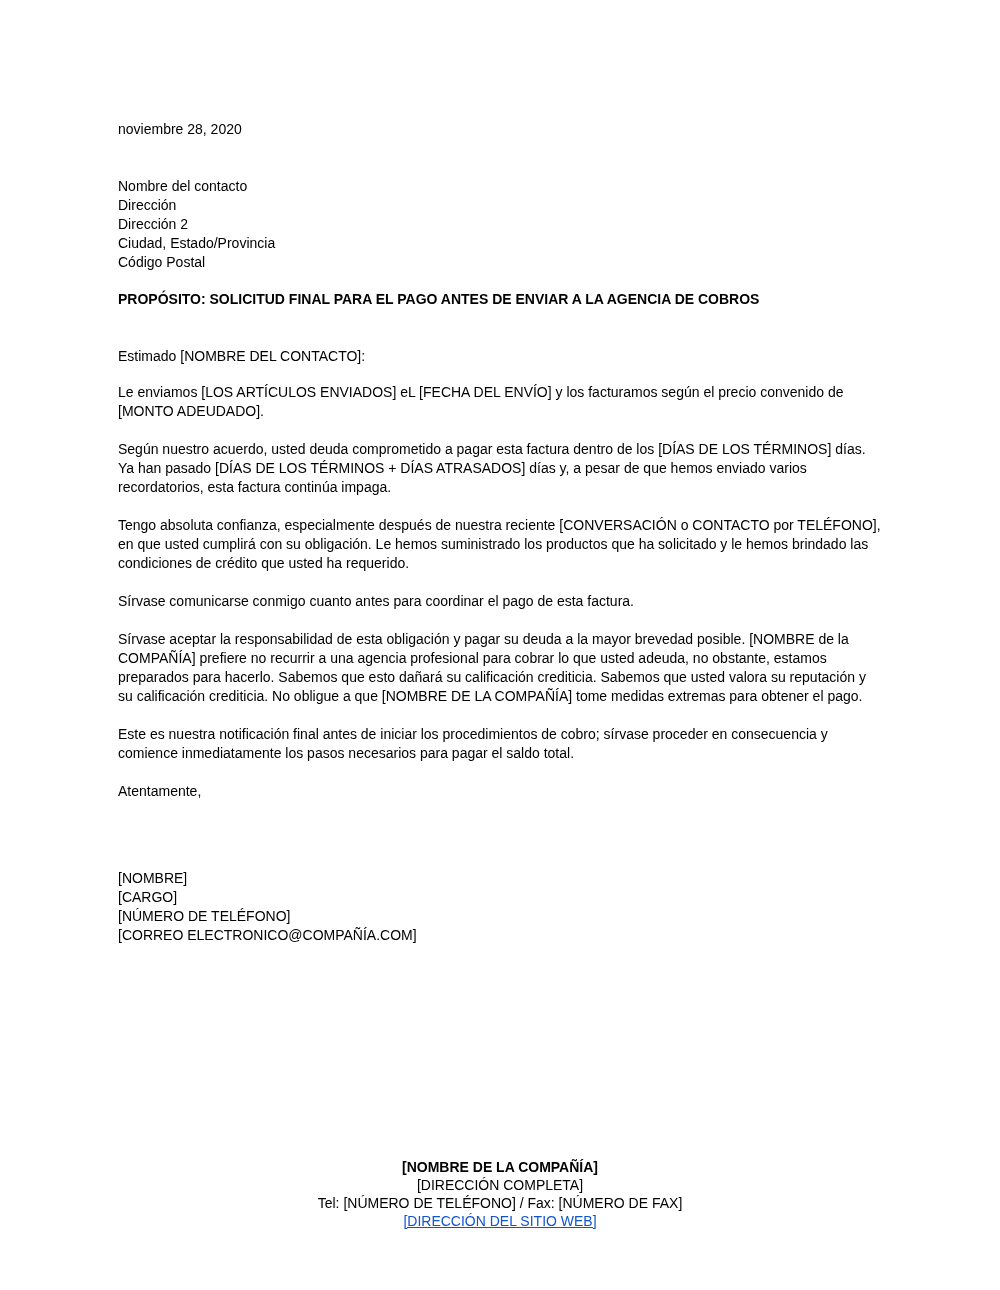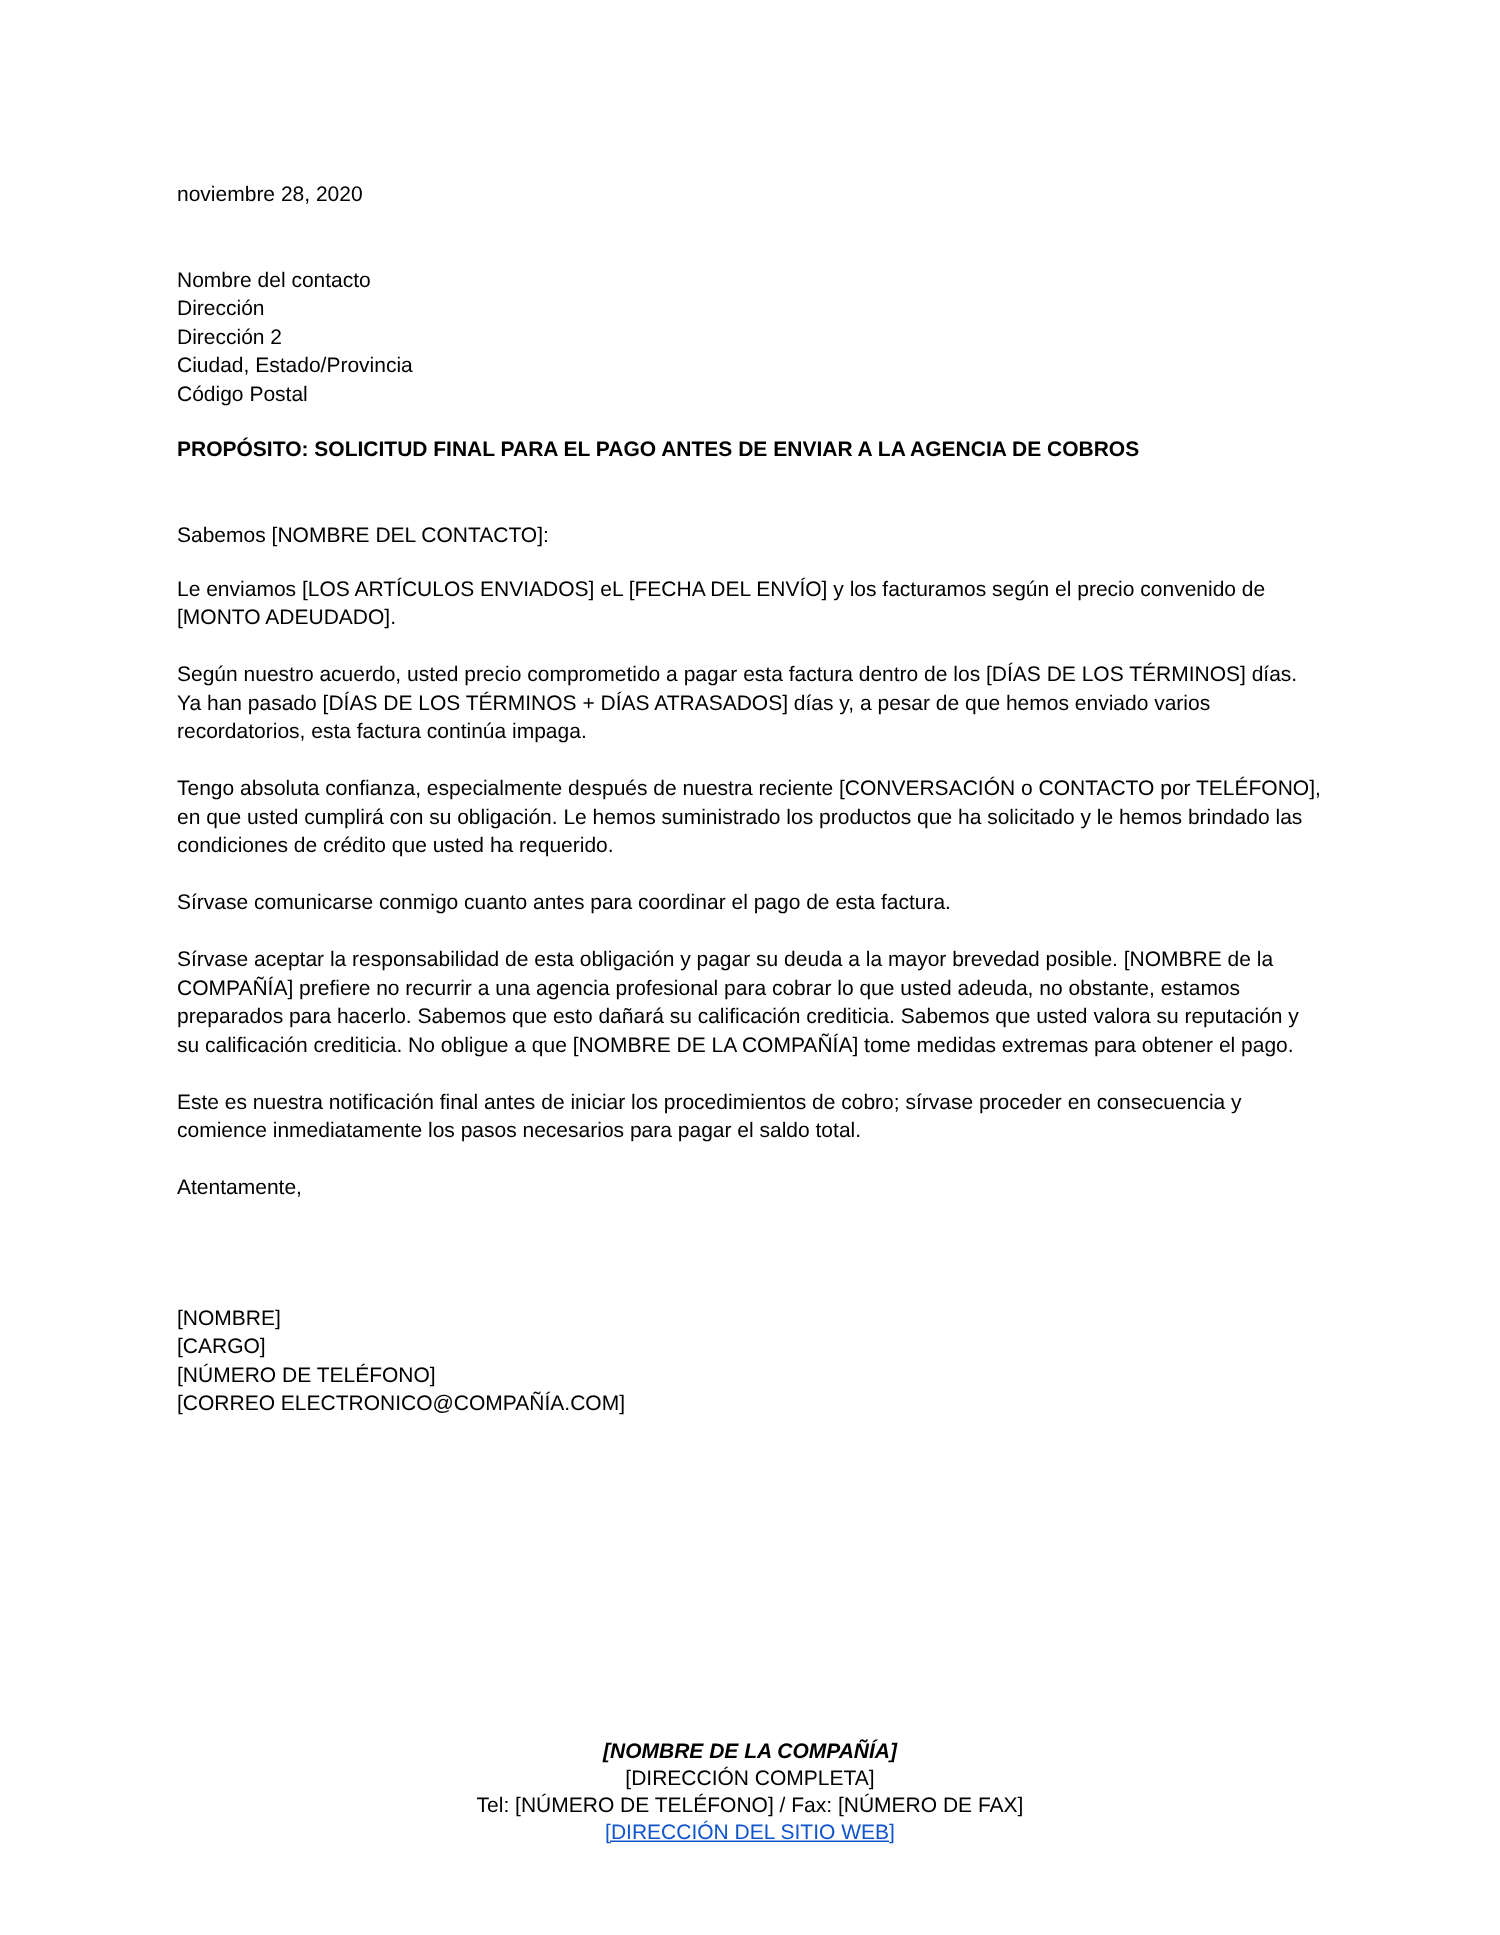--- a/index.html
+++ b/index.html
@@ -50,21 +50,20 @@
   .footer {
     position: absolute;
     left: 0;
     right: 0;
     top: 1158px;
     text-align: center;
     line-height: 18px;
   }
   .footer .company-name {
     font-weight: bold;
-    font-style: italic;
   }
   .footer a {
     color: #1155cc;
     text-decoration: underline;
     cursor: pointer;
   }
 </style>
 </head>
 <body>
 
@@ -76,24 +75,24 @@
     <div class="recipient-block">
       <div>Nombre del contacto</div>
       <div>Dirección</div>
       <div>Dirección 2</div>
       <div>Ciudad, Estado/Provincia</div>
       <div>Código Postal</div>
     </div>
 
     <p class="subject-line">PROPÓSITO: SOLICITUD FINAL PARA EL PAGO ANTES DE ENVIAR A LA AGENCIA DE COBROS</p>
 
-    <p class="salutation">Sabemos [NOMBRE DEL CONTACTO]:</p>
+    <p class="salutation">Estimado [NOMBRE DEL CONTACTO]:</p>
 
     <p class="body-paragraph">Le enviamos [LOS ARTÍCULOS ENVIADOS] eL [FECHA DEL ENVÍO] y los facturamos según el precio convenido de [MONTO ADEUDADO].</p>
-    <p class="body-paragraph">Según nuestro acuerdo, usted precio comprometido a pagar esta factura dentro de los [DÍAS DE LOS TÉRMINOS] días. Ya han pasado [DÍAS DE LOS TÉRMINOS + DÍAS ATRASADOS] días y, a pesar de que hemos enviado varios recordatorios, esta factura continúa impaga.</p>
+    <p class="body-paragraph">Según nuestro acuerdo, usted deuda comprometido a pagar esta factura dentro de los [DÍAS DE LOS TÉRMINOS] días. Ya han pasado [DÍAS DE LOS TÉRMINOS + DÍAS ATRASADOS] días y, a pesar de que hemos enviado varios recordatorios, esta factura continúa impaga.</p>
     <p class="body-paragraph">Tengo absoluta confianza, especialmente después de nuestra reciente [CONVERSACIÓN o CONTACTO por TELÉFONO], en que usted cumplirá con su obligación. Le hemos suministrado los productos que ha solicitado y le hemos brindado las condiciones de crédito que usted ha requerido.</p>
     <p class="body-paragraph">Sírvase comunicarse conmigo cuanto antes para coordinar el pago de esta factura.</p>
     <p class="body-paragraph">Sírvase aceptar la responsabilidad de esta obligación y pagar su deuda a la mayor brevedad posible. [NOMBRE de la COMPAÑÍA] prefiere no recurrir a una agencia profesional para cobrar lo que usted adeuda, no obstante, estamos preparados para hacerlo. Sabemos que esto dañará su calificación crediticia. Sabemos que usted valora su reputación y su calificación crediticia. No obligue a que [NOMBRE DE LA COMPAÑÍA] tome medidas extremas para obtener el pago.</p>
     <p class="body-paragraph">Este es nuestra notificación final antes de iniciar los procedimientos de cobro; sírvase proceder en consecuencia y comience inmediatamente los pasos necesarios para pagar el saldo total.</p>
 
     <p class="closing">Atentamente,</p>
 
     <div class="signature-block">
       <div>[NOMBRE]</div>
       <div>[CARGO]</div>

